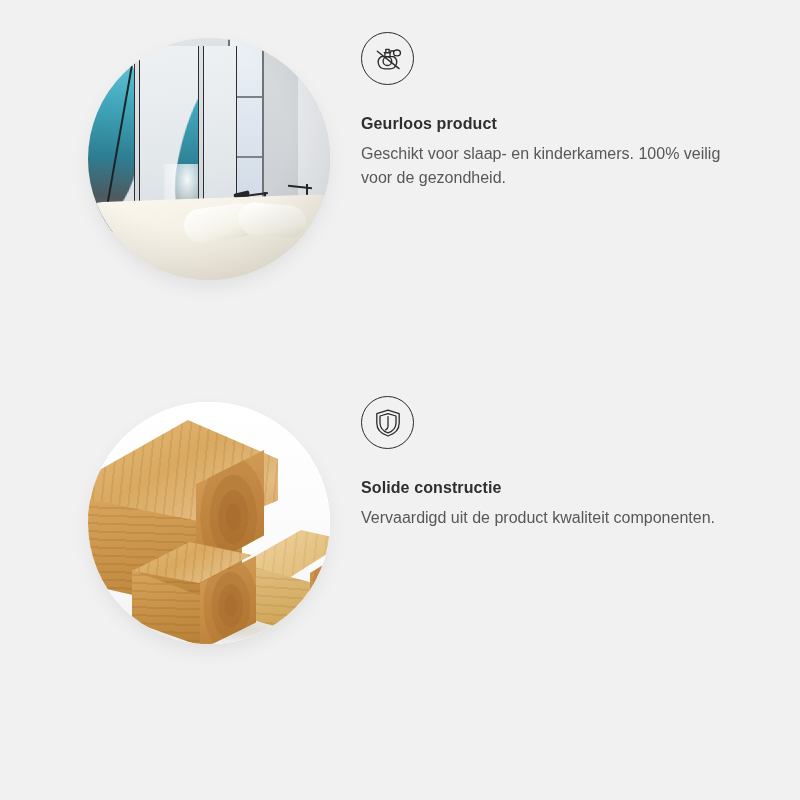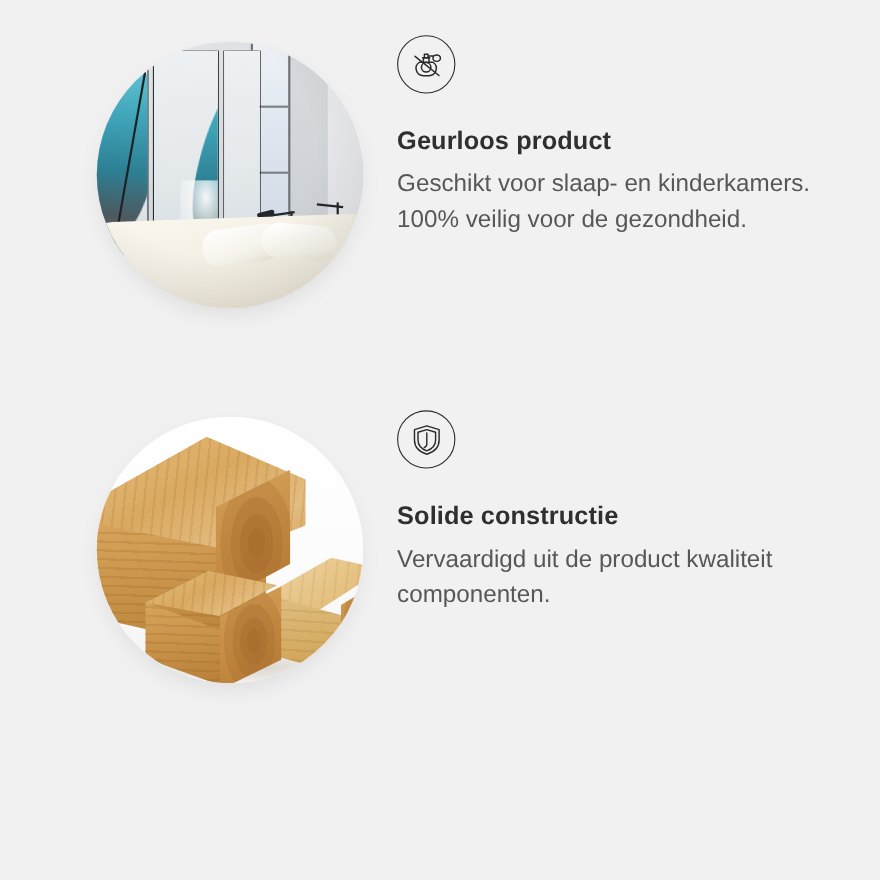--- a/index.html
+++ b/index.html
@@ -25,21 +25,21 @@
   }
 
   
   .feature {
     position: absolute;
     left: 0;
     width: 800px;
     height: 350px;
   }
   .feature--scent { top: 32px; }
-  .feature--build { top: 373px; }
+  .feature--build { top: 396px; }
 
   
   .photo-wrap {
     position: absolute;
     left: 88px;
     top: 6px;
     width: 242px;
     height: 242px;
   }
   .photo-shadow {
@@ -253,30 +253,30 @@
     border-radius: 50%;
     border: 1.6px solid #2b2b2b;
     display: flex;
     align-items: center;
     justify-content: center;
   }
   .icon-ring svg { display: block; }
 
   .feature-title {
     margin-top: 29px;
-    font-size: 23px;
+    font-size: 16px;
     font-weight: 600;
     color: #2f2f2f;
     letter-spacing: .1px;
     line-height: 1.2;
   }
 
   .feature-desc {
     margin-top: 9px;
-    font-size: 22px;
+    font-size: 16px;
     font-weight: 400;
     color: #575757;
     line-height: 1.47;
     max-width: 390px;
   }
 </style>
 </head>
 <body>
 
 <div class="page">

